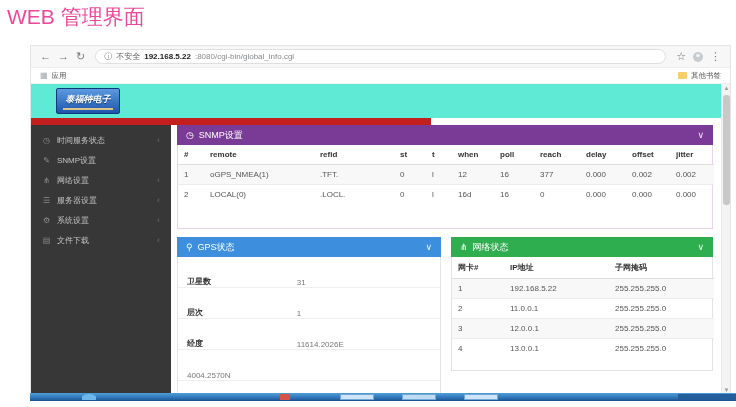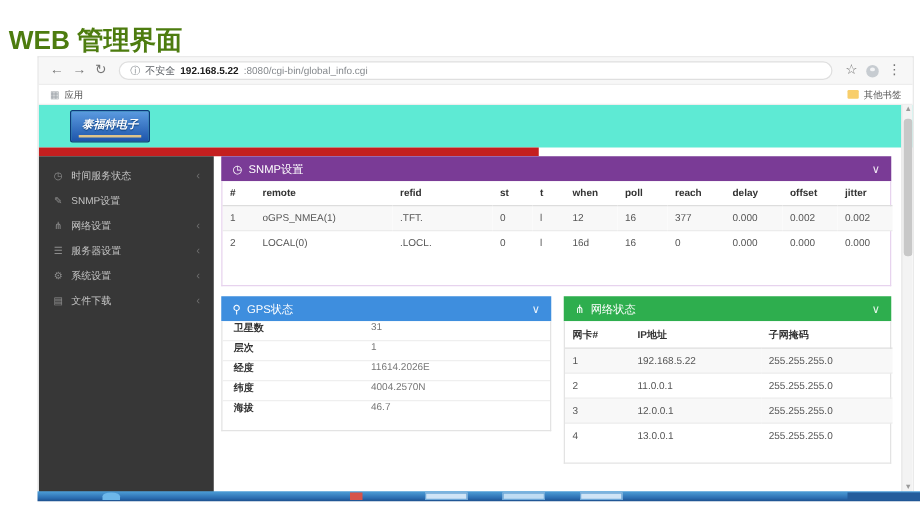--- a/index.html
+++ b/index.html
@@ -1,19 +1,19 @@
 <!DOCTYPE html>
 <html><head>
 <meta charset="utf-8">
 <style>
   *{box-sizing:border-box;margin:0;padding:0}
   html,body{width:736px;height:407px;overflow:hidden}
   body{position:relative;background:#fff;font-family:"Liberation Sans",sans-serif}
 
-  .page-title{position:absolute;left:7px;top:18px;font-size:21px;font-weight:700;color:#4d7c0f}
+  .page-title{position:absolute;left:7px;top:3px;font-size:21px;font-weight:400;color:#ec4899}
 
   .browser{position:absolute;left:30px;top:45px;width:701px;height:348px;background:#fff;border:1px solid #e4e4e4;border-bottom:none}
 
   .toolbar{height:22px;background:#f7f7f7;display:flex;align-items:center;gap:7px;padding:0 9px;border-bottom:1px solid #ededed}
   .nav-ic{color:#757575;font-size:11px;line-height:1;cursor:pointer}
   .urlbar{flex:1;height:15px;background:#fff;border:1px solid #dfdfdf;border-radius:8px;display:flex;align-items:center;gap:4px;padding:0 8px;font-size:8px;color:#5f6368;margin:0 3px;cursor:text;white-space:nowrap;overflow:hidden}
   .info-ic{font-size:8px;color:#80868b}
   .url-host{color:#1a1a1a;font-weight:700}
   .url-path{color:#85898d}
   .avatar{width:10px;height:10px;border-radius:50%;background:#c7ccd1;position:relative;cursor:pointer}
@@ -53,21 +53,21 @@
   #gps-panel{left:146px;top:153px;width:264px}
   #gps-panel .p-head{background:#3e8ede}
   #gps-panel .p-body{padding-bottom:7px}
 
   table{width:100%;border-collapse:collapse;font-size:8px;table-layout:fixed}
   th{text-align:left;font-weight:700;color:#333;padding:5px 6px;border-bottom:1px solid #ddd;white-space:nowrap;overflow:hidden}
   td{color:#555;padding:5px 6px;white-space:nowrap;overflow:hidden}
   tbody tr{border-top:1px solid #ececec}
   tbody tr:nth-child(odd){background:#f8f8f8}
 
-  .gps-row{height:16px;display:flex;align-items:flex-start;padding:0 9px;border-bottom:1px solid #efefef}
+  .gps-row{height:31px;display:flex;align-items:flex-end;padding:0 9px;border-bottom:1px solid #efefef}
   .gps-row:last-child{border-bottom:none}
   .gps-label{width:45%;font-size:8px;color:#333;font-weight:700}
   .gps-value{font-size:8px;color:#777}
   .badge{background:#28a745;color:#fff;font-size:7px;padding:1px 6px;border-radius:3px;font-weight:700}
 
   .scrollbar{position:absolute;right:0;top:0;width:9px;height:310px;background:#f3f3f3;border-left:1px solid #e8e8e8}
   .sb-up{position:absolute;top:1px;left:0;width:9px;text-align:center;font-size:6px;color:#9a9a9a;line-height:1}
   .sb-down{position:absolute;bottom:1px;left:0;width:9px;text-align:center;font-size:6px;color:#9a9a9a;line-height:1}
   .sb-thumb{position:absolute;top:11px;left:1px;width:7px;height:110px;background:#c8c8c8;border-radius:3px;cursor:grab}
 
@@ -230,21 +230,20 @@
         </div>
         <div class="gps-row">
           <span class="gps-label">层次</span>
           <span class="gps-value">1</span>
         </div>
         <div class="gps-row">
           <span class="gps-label">经度</span>
           <span class="gps-value">11614.2026E</span>
         </div>
         <div class="gps-row">
-          <span class="gps-label">纬度</span>
           <span class="gps-value">4004.2570N</span>
         </div>
         <div class="gps-row">
           <span class="gps-label">海拔</span>
           <span class="gps-value">46.7</span>
         </div>
       </div>
     </div>
 
     <div class="panel" id="net-panel">

